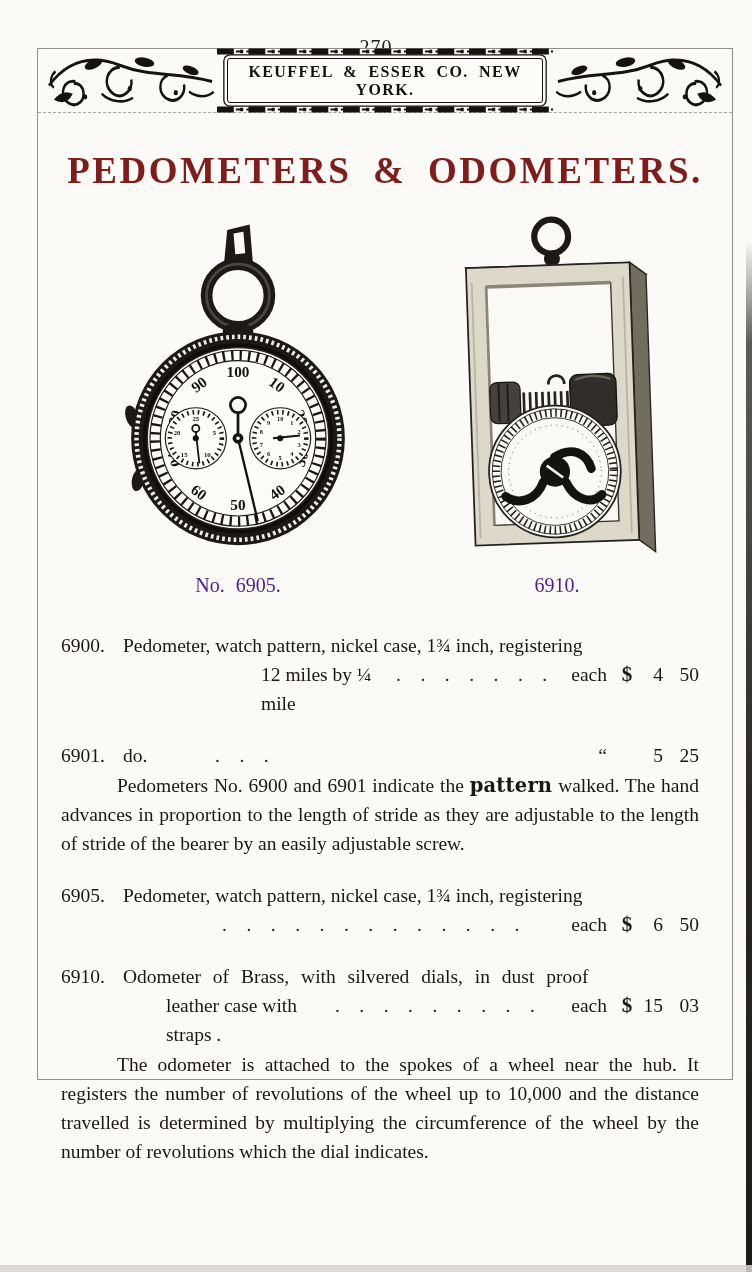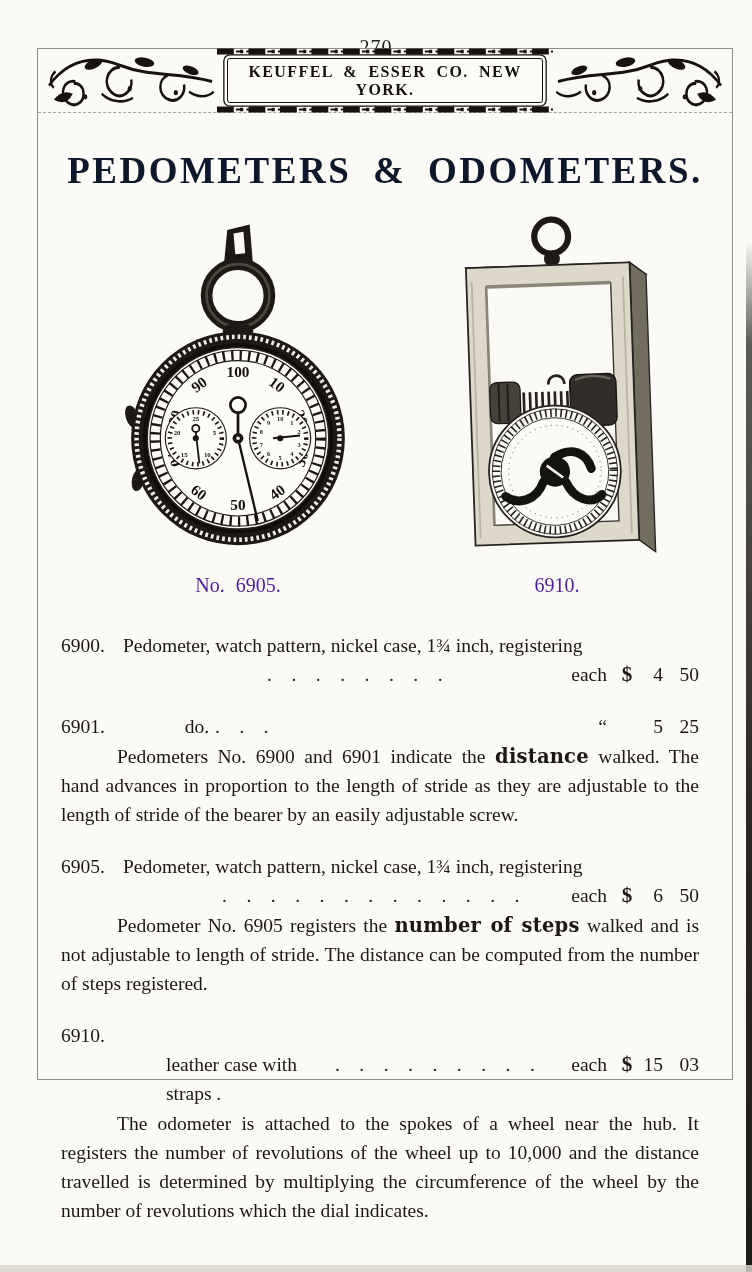--- a/index.html
+++ b/index.html
@@ -35,32 +35,32 @@
     margin:1px 10px;border:1.5px solid #14110d;border-radius:3px;
     background:#fdfcf9;text-align:center;padding:4px 6px 3px;
     box-shadow:0 0 0 2.5px #fdfcf9, 0 0 0 3.8px #14110d;
   }
   .banner-plate span{
     font-weight:bold;font-size:16px;letter-spacing:1.4px;word-spacing:5px;color:#14110d;
   }
   
   .title{
     margin-top:36px;text-align:center;font-size:37px;font-weight:bold;
-    letter-spacing:2.5px;word-spacing:10px;color:#0f172a;
+    letter-spacing:2.5px;word-spacing:10px;color:#7f1d1d;
   }
   
   .figures{display:flex;justify-content:space-between;margin:16px 58px 0 64px;align-items:flex-end;}
   .fig{display:flex;flex-direction:column;align-items:center;}
   .fig .caption{margin-top:10px;font-size:20px;word-spacing:6px;color:#4c1d95;}
   
   .entries{margin:34px 33px 0 23px;font-size:19.5px;line-height:29px;color:#1b1712;}
   .block{margin-top:23px;}
   .row{display:flex;align-items:baseline;}
   .num{width:62px;flex:0 0 62px;}
-  .do-col{width:86px;flex:0 0 86px;text-align:right;}
+  .do-col{width:86px;flex:0 0 86px;text-align:left;}
   .ind200{padding-left:200px;}
   .ind155{padding-left:155px;}
   .ind105{padding-left:105px;}
   .leader{flex:1 1 auto;min-width:0;overflow:hidden;white-space:pre;padding:0 6px;color:#2a251f;}
   .unit{flex:0 0 54px;text-align:right;padding-right:8px;}
   .cur{flex:0 0 24px;font-weight:bold;font-size:21px;text-align:center;}
   .dollars{flex:0 0 24px;text-align:right;}
   .cents{flex:0 0 36px;text-align:right;}
   .para{margin:1px 0 0 0;text-indent:56px;text-align:justify;}
   .wide{word-spacing:7px;}
@@ -285,59 +285,60 @@
     </div>
 
     <div class="entries">
 
       <div class="block">
         <div class="row">
           <span class="num">6900.</span>
           <span>Pedometer, watch pattern, nickel case, 1¾ inch, registering</span>
         </div>
         <div class="row ind200">
+          <span>12 miles by ¼ mile</span>
           <span class="leader">.    .    .    .    .    .    .    .</span>
           <span class="unit">each</span>
           <span class="cur">$</span>
           <span class="dollars">4</span>
           <span class="cents">50</span>
         </div>
       </div>
 
       <div class="block">
         <div class="row">
           <span class="num">6901.</span>
           <span class="do-col">do.</span>
           <span class="leader">.    .    .</span>
           <span class="unit">“</span>
           <span class="cur"></span>
           <span class="dollars">5</span>
           <span class="cents">25</span>
         </div>
-        <p class="para"><span>Pedometers No. 6900 and 6901 indicate the </span><b>distance</b><span> walked.  The hand advances in proportion to the length of stride as they are adjustable to the length of stride of the bearer by an easily adjustable screw.</span></p>
+        <p class="para"><span>Pedometers No. 6900 and 6901 indicate the </span><b>pattern</b><span> walked.  The hand advances in proportion to the length of stride as they are adjustable to the length of stride of the bearer by an easily adjustable screw.</span></p>
       </div>
 
       <div class="block">
         <div class="row">
           <span class="num">6905.</span>
           <span>Pedometer, watch pattern, nickel case, 1¾ inch, registering</span>
         </div>
         <div class="row ind155">
           <span class="leader">.    .    .    .    .    .    .    .    .    .    .    .    .</span>
           <span class="unit">each</span>
           <span class="cur">$</span>
           <span class="dollars">6</span>
           <span class="cents">50</span>
         </div>
-        <p class="para"><span>Pedometer No. 6905 registers the </span><b>number of steps</b><span> walked and is not adjustable to length of stride.  The distance can be computed from the number of steps registered.</span></p>
       </div>
 
       <div class="block">
         <div class="row">
           <span class="num">6910.</span>
+          <span class="wide">Odometer of Brass, with silvered dials, in dust proof</span>
         </div>
         <div class="row ind105">
           <span>leather case with straps .</span>
           <span class="leader">.    .    .    .    .    .    .    .    .    .    .</span>
           <span class="unit">each</span>
           <span class="cur">$</span>
           <span class="dollars">15</span>
           <span class="cents">03</span>
         </div>
         <p class="para">The odometer is attached to the spokes of a wheel near the hub.  It registers the number of revolutions of the wheel up to 10,000 and the distance travelled is determined by multiplying the circumference of the wheel by the number of revolutions which the dial indicates.</p>

